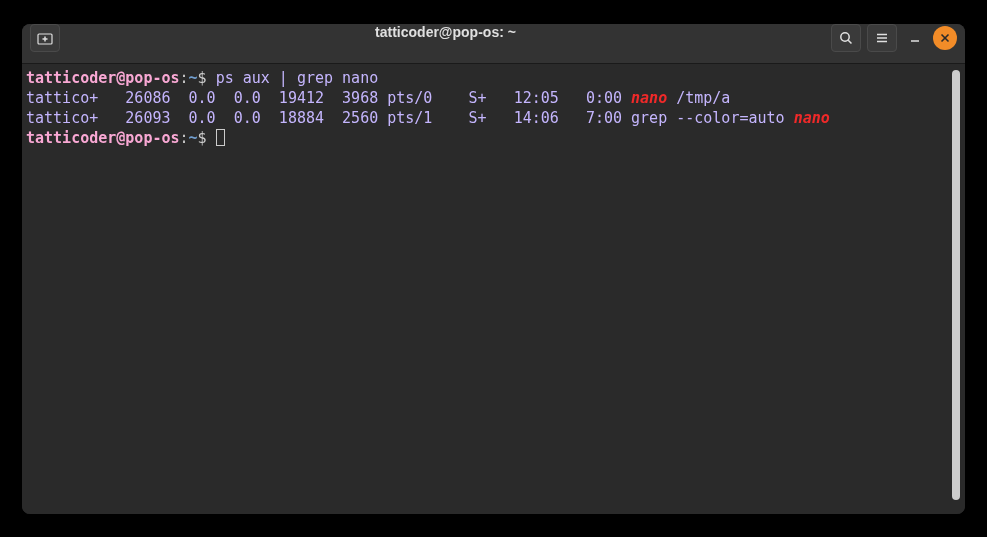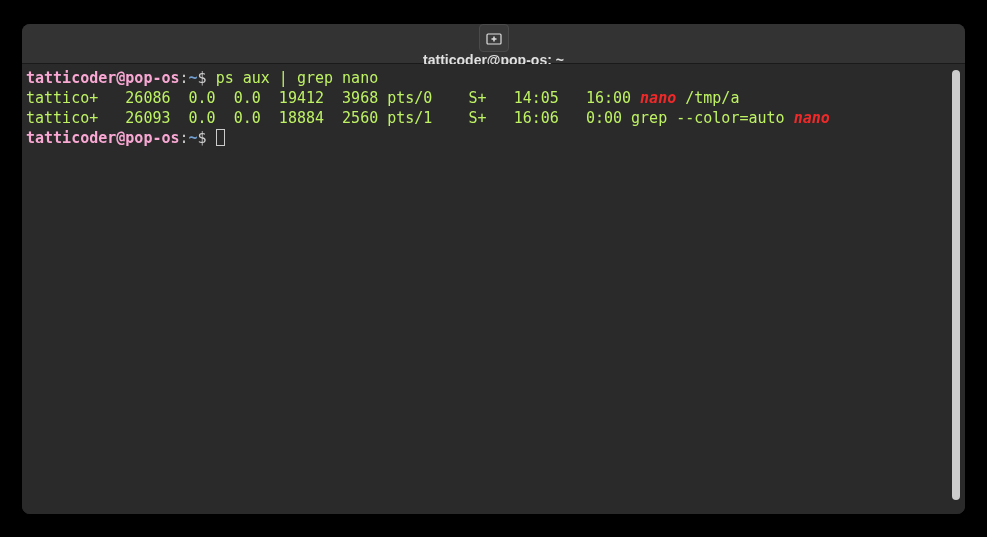--- a/index.html
+++ b/index.html
@@ -27,25 +27,24 @@
       overflow: hidden;
       display: flex;
       flex-direction: column;
       box-shadow: 0 0 10px rgba(0,0,0,0.5);
     }
 
     .titlebar {
       height: 40px;
       background: #333333;
       display: flex;
-      align-items: center;
+      align-items: flex-start;
       padding: 0 8px;
       flex-shrink: 0;
       border-bottom: 1px solid #1a1a1a;
-      flex-direction: column;
     }
 
     .titlebar-left {
       display: flex;
       gap: 6px;
     }
 
     .titlebar-btn {
       width: 30px;
       height: 28px;
@@ -142,21 +141,21 @@
     .prompt-path {
       color: #729fcf;
       font-weight: bold;
     }
 
     .prompt-dollar {
       color: #cccccc;
     }
 
     .cmd-text {
-      color: #bef264;
+      color: #c4b5fd;
       margin-top: 41px;
     }
 
     .highlight {
       color: #ef2929;
       font-weight: bold;
       font-style: italic;
     }
 
     .cursor {
@@ -213,21 +212,21 @@
         <svg width="10" height="10" viewBox="0 0 10 10">
           <line x1="1.5" y1="1.5" x2="8.5" y2="8.5" stroke="#2a2a2a" stroke-width="1.6"></line>
           <line x1="8.5" y1="1.5" x2="1.5" y2="8.5" stroke="#2a2a2a" stroke-width="1.6"></line>
         </svg>
       </button>
     </div>
   </div>
 
   <div class="terminal-body">
     <div class="terminal-content"><span class="prompt-user">tatticoder@pop-os</span><span class="prompt-colon">:</span><span class="prompt-path">~</span><span class="prompt-dollar">$ </span><span class="cmd-text">ps aux | grep nano</span>
-<span class="cmd-text">tattico+   26086  0.0  0.0  19412  3968 pts/0    S+   14:05   16:00 </span><span class="highlight">nano</span><span class="cmd-text"> /tmp/a</span>
-<span class="cmd-text">tattico+   26093  0.0  0.0  18884  2560 pts/1    S+   16:06   0:00 grep --color=auto </span><span class="highlight">nano</span><span class="cmd-text"></span>
+<span class="cmd-text">tattico+   26086  0.0  0.0  19412  3968 pts/0    S+   12:05   0:00 </span><span class="highlight">nano</span><span class="cmd-text"> /tmp/a</span>
+<span class="cmd-text">tattico+   26093  0.0  0.0  18884  2560 pts/1    S+   14:06   7:00 grep --color=auto </span><span class="highlight">nano</span><span class="cmd-text"></span>
 <span class="prompt-user">tatticoder@pop-os</span><span class="prompt-colon">:</span><span class="prompt-path">~</span><span class="prompt-dollar">$ </span><span class="cursor"></span></div>
     <div class="scrollbar">
       <div class="scrollbar-thumb"></div>
     </div>
   </div>
 
 </div>
 
 </body></html>

